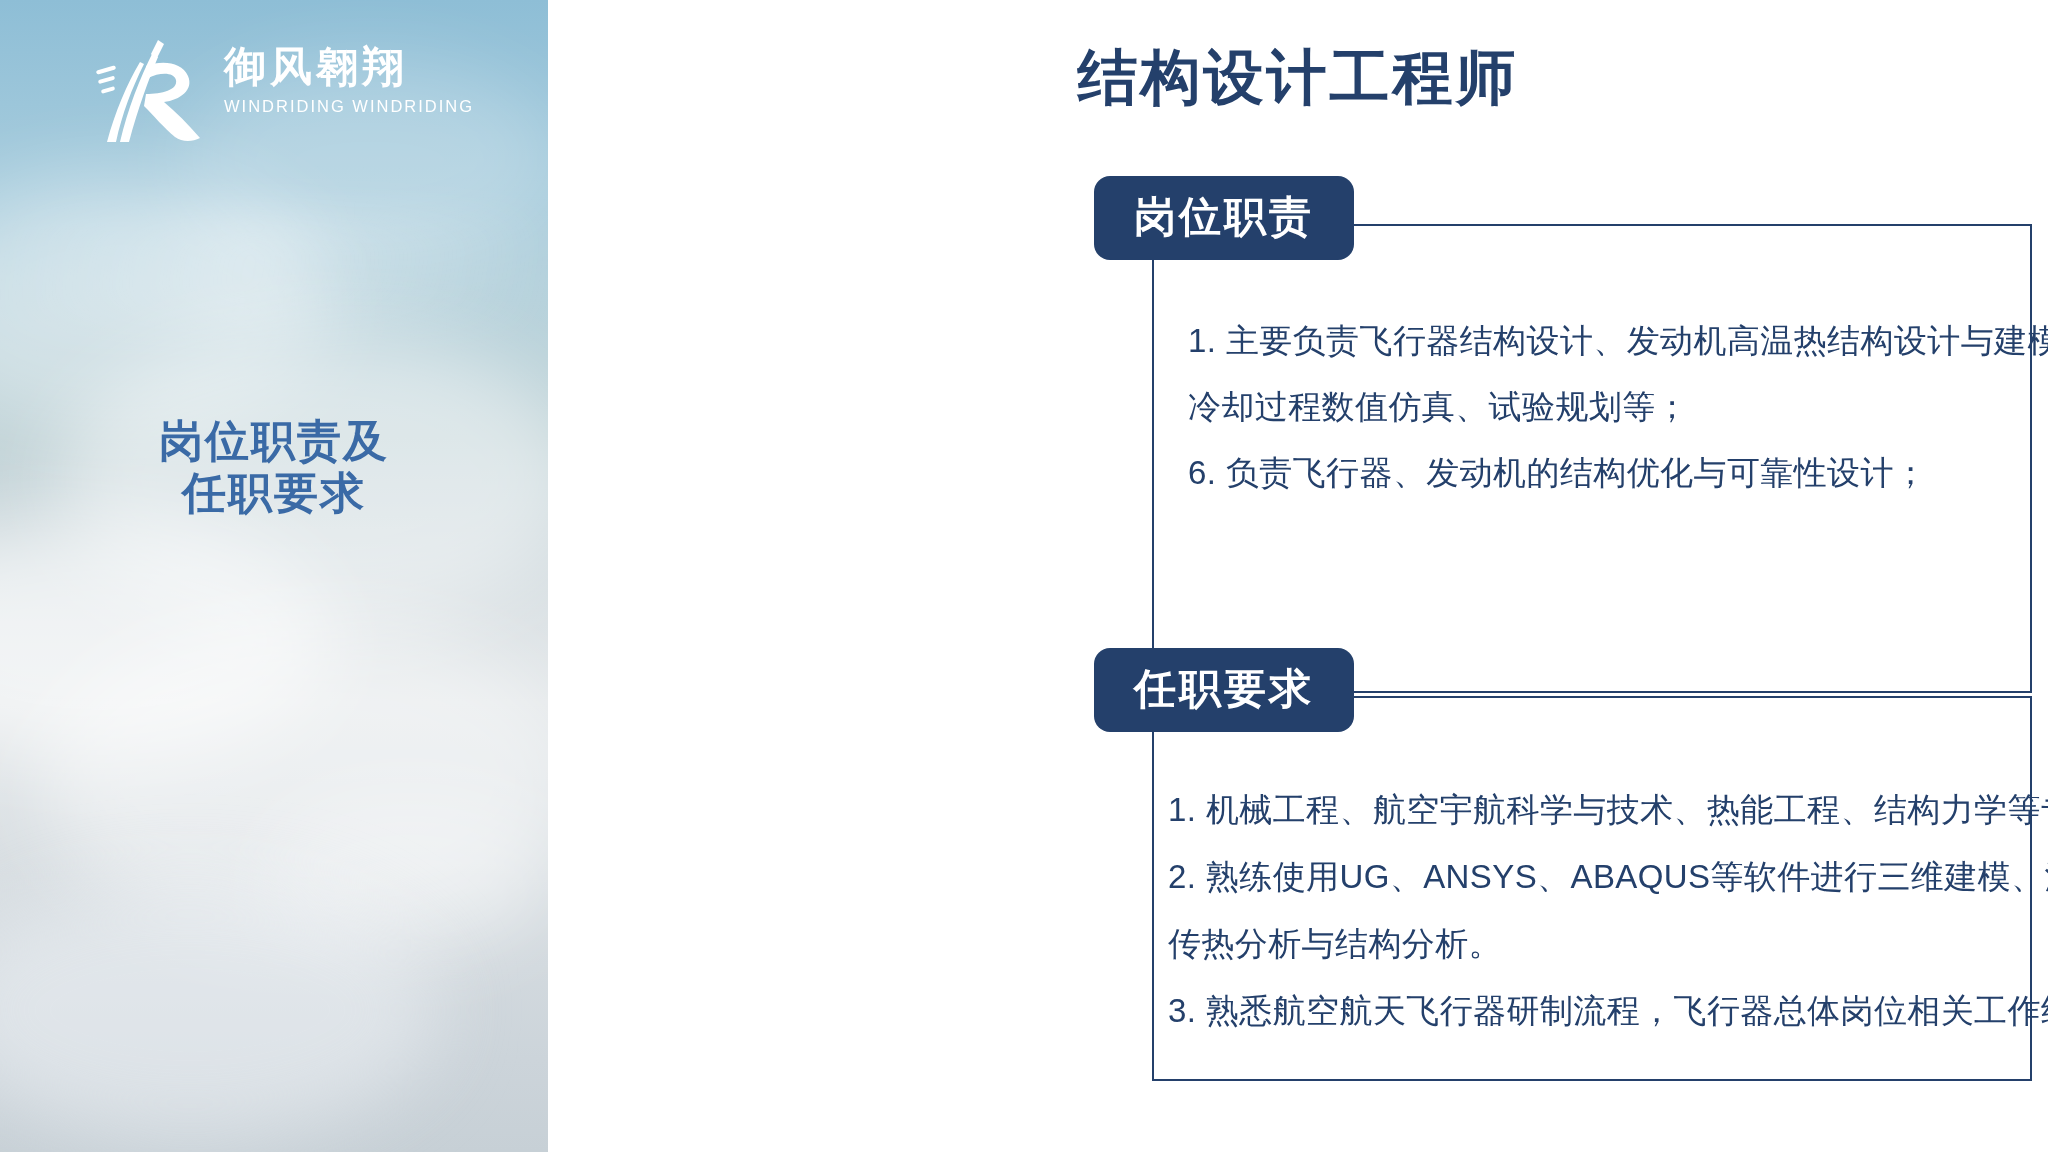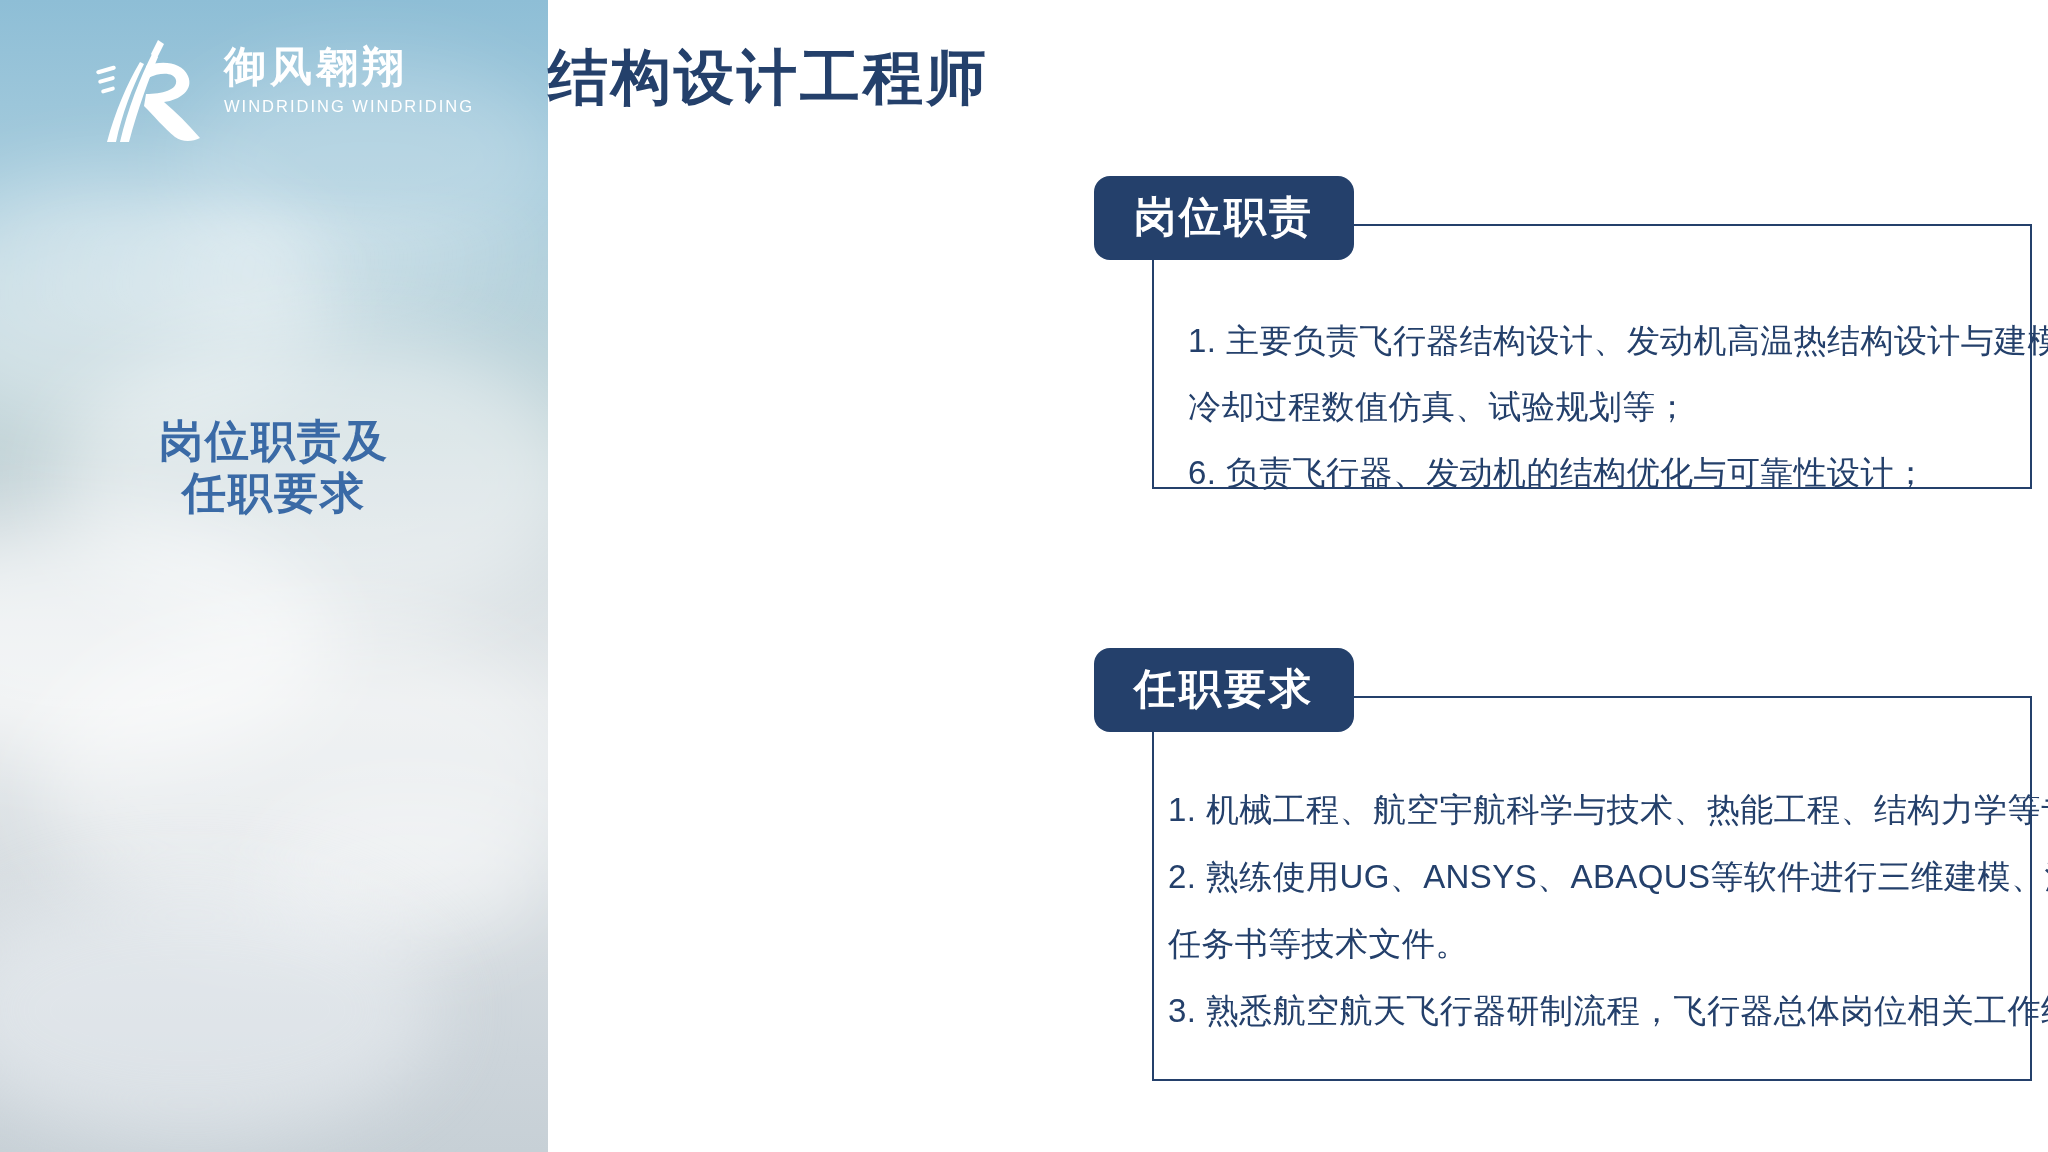--- a/index.html
+++ b/index.html
@@ -64,21 +64,21 @@
     text-align:center;color:#3a6aa6;
     font-family:"Liberation Sans","DejaVu Sans",sans-serif;
     font-weight:700;font-size:44px;line-height:1.18;letter-spacing:2px;
   }
   .side-title .l2{display:block;}
 
   
   .content{position:absolute;left:548px;top:0;width:1500px;height:1152px;background:#fff;}
 
   .page-title{
-    position:absolute;left:0;top:38px;width:1500px;
+    position:absolute;left:0;top:38px;width:1500px;text-align:center;
     color:#24406b;font-weight:700;font-size:60px;letter-spacing:3px;
     font-family:"Liberation Sans","DejaVu Sans",sans-serif;
   }
 
   
   .card{position:absolute;}
   .card-box{
     position:absolute;left:0;top:0;width:100%;height:100%;
     border:2px solid #24406b;box-sizing:border-box;
   }
@@ -97,21 +97,21 @@
     padding:74px 34px 0 34px;box-sizing:border-box;
     z-index:2;
   }
   .card-line{
     color:#24406b;font-size:33px;line-height:59px;letter-spacing:.4px;
     font-family:"Liberation Sans","DejaVu Sans",sans-serif;
     white-space:nowrap;
   }
 
   
-  #card-duties{left:604px;top:224px;width:880px;height:265px;}
+  #card-duties{left:604px;top:224px;width:880px;height:469px;}
   #card-duties .card-body{padding-top:84px;padding-left:36px;}
   #card-duties .card-line{line-height:66px;}
 
   
   #card-requirements{left:604px;top:696px;width:880px;height:385px;}
   #card-requirements .card-body{padding-top:80px;padding-left:16px;}
   #card-requirements .card-line{line-height:67px;}
 </style>
 </head>
 <body>
@@ -167,18 +167,18 @@
       <div class="card-line">6. 负责飞行器、发动机的结构优化与可靠性设计；</div>
     </div>
   </div>
 
   <div class="card" id="card-requirements">
     <div class="card-box"></div>
     <div class="badge">任职要求</div>
     <div class="card-body">
       <div class="card-line">1. 机械工程、航空宇航科学与技术、热能工程、结构力学等专业硕士研</div>
       <div class="card-line">2. 熟练使用UG、ANSYS、ABAQUS等软件进行三维建模、流场仿真、</div>
-      <div class="card-line">任务书等技术文件。</div>
+      <div class="card-line">传热分析与结构分析。</div>
       <div class="card-line">3. 熟悉航空航天飞行器研制流程，飞行器总体岗位相关工作经验者优先。</div>
     </div>
   </div>
 
 </div>
 
 </body></html>

